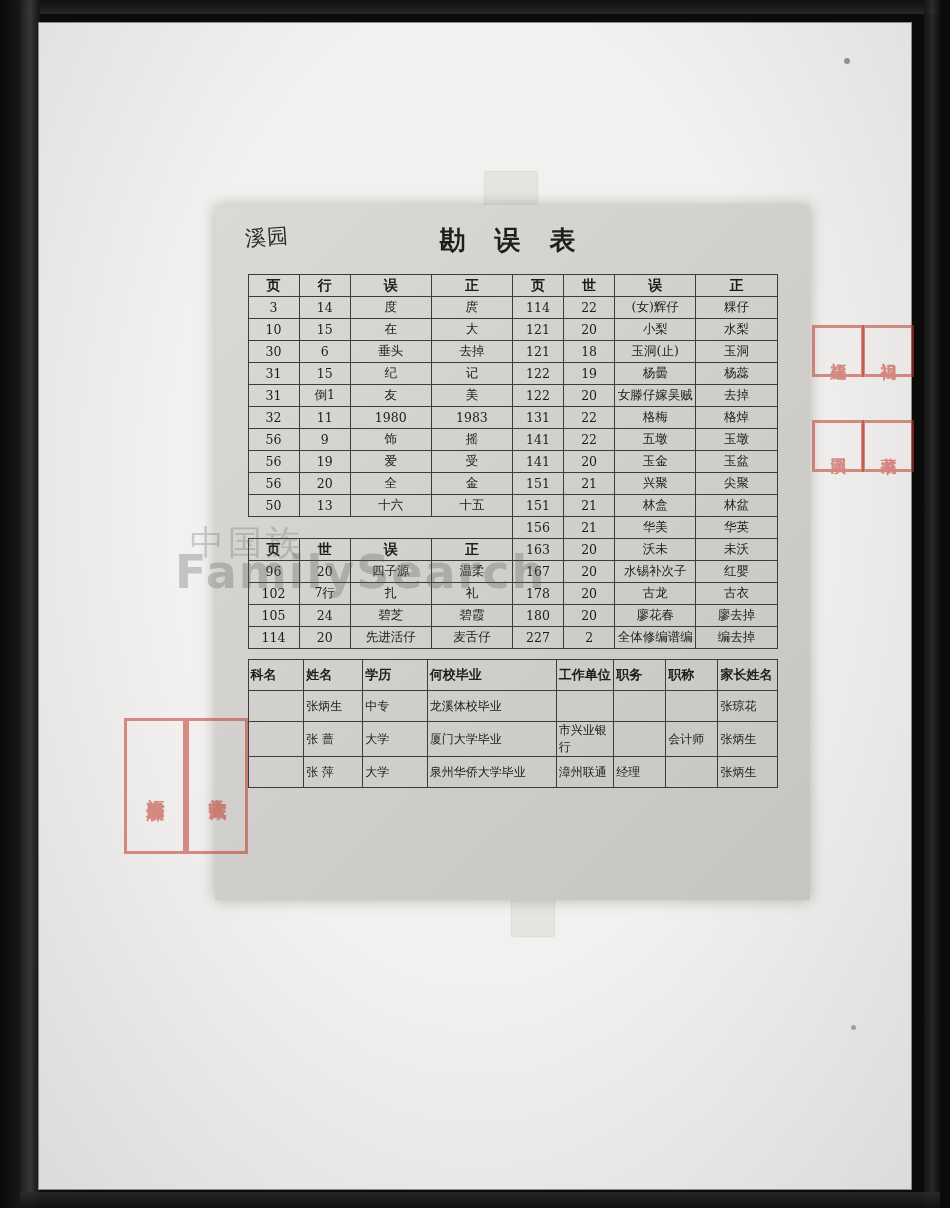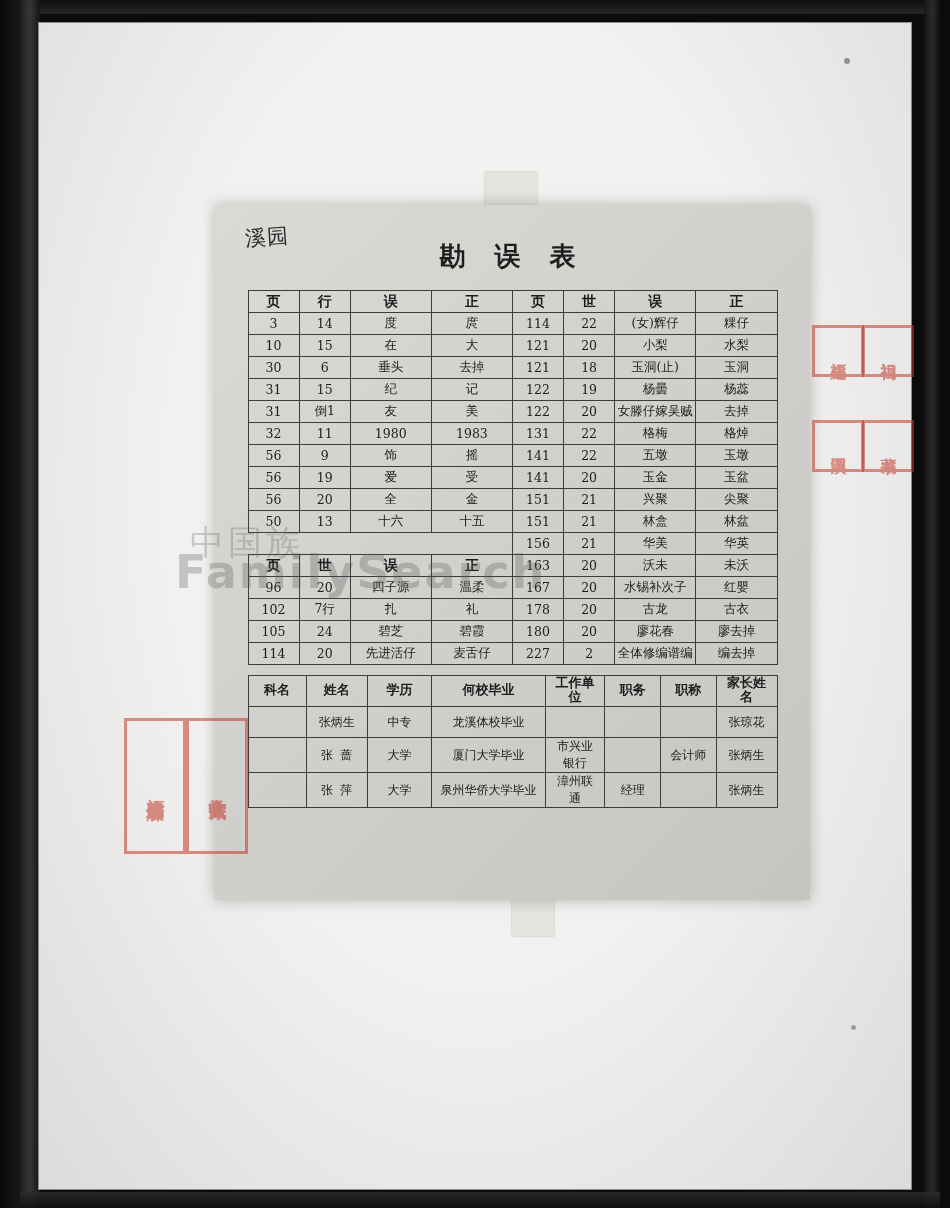--- a/index.html
+++ b/index.html
@@ -50,21 +50,21 @@
 
   .doc-inner{position:absolute;inset:0;padding:18px 22px;box-sizing:border-box;}
 
   .hand-note{
     position:absolute;left:30px;top:18px;
     font-family:"DejaVu Serif","Liberation Serif",serif;
     font-size:21px;color:#2b2b2b;letter-spacing:1px;
     transform:rotate(-4deg);
   }
   .doc-title{
-    text-align:center;margin-top:16px;
+    text-align:center;
     font-family:"DejaVu Serif","Liberation Serif",serif;
     font-size:26px;font-weight:bold;color:#1e1e1e;letter-spacing:10px;
   }
 
   table.grid{
     border-collapse:collapse;
     margin:16px auto 0 auto;
     width:530px;
     font-family:"DejaVu Serif","Liberation Serif",serif;
     color:#1c1c1c;
@@ -86,26 +86,25 @@
 
   table.grid2{
     border-collapse:collapse;
     margin:10px auto 0 auto;
     width:530px;
     font-family:"DejaVu Serif","Liberation Serif",serif;
     color:#1c1c1c;
   }
   table.grid2 td,table.grid2 th{
     border:1px solid #3c3c3c;
-    text-align:center;
+    text-align:left;
     font-size:12px;
     height:30px;
-    padding:0 8px;
+    padding:0 2px;
     font-weight:normal;
-    font-family:Liberation Mono, monospace;
   }
   table.grid2 th{font-size:13px;font-weight:bold;line-height:1.05;}
 
   
   .seal{
     position:absolute;
     border:3px solid #c0392b;
     color:#c0392b;
     opacity:.55;
     font-family:"DejaVu Serif","Liberation Serif",serif;

